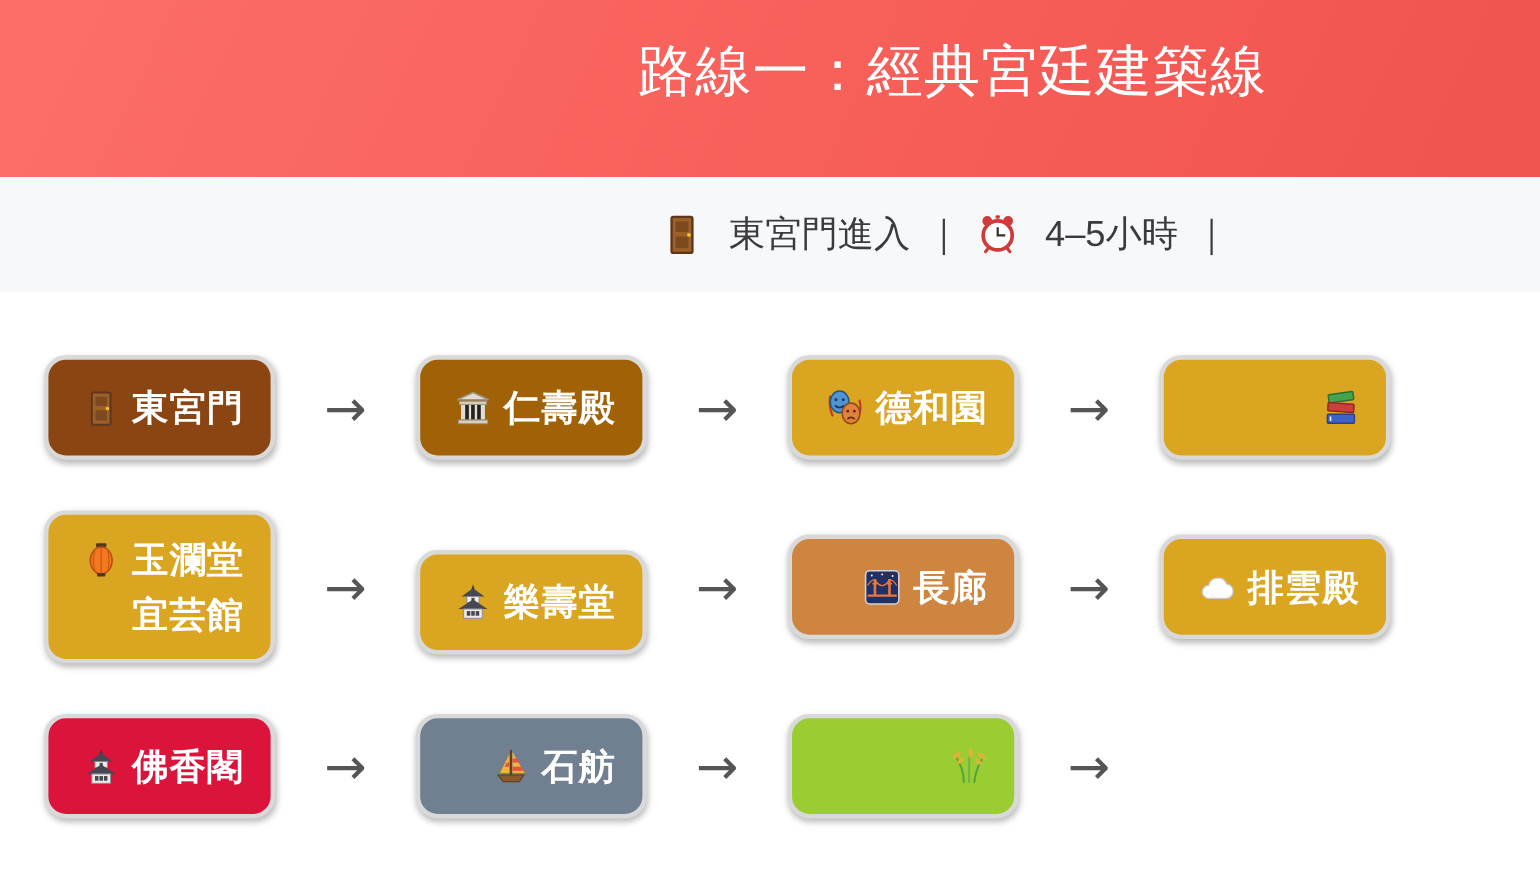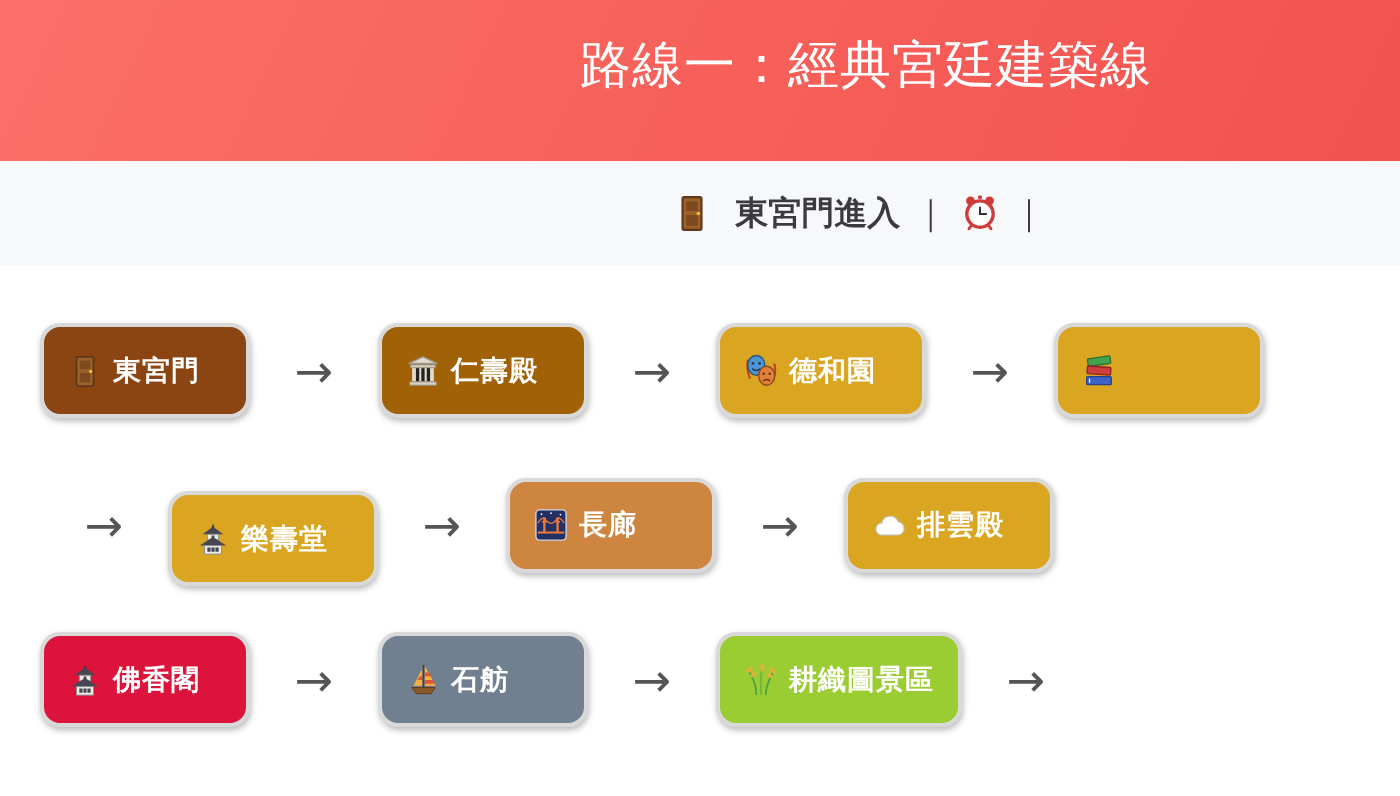--- a/index.html
+++ b/index.html
@@ -19,32 +19,32 @@
     margin:0;font-size:51px;line-height:1.05;font-weight:normal;color:#ffffff;
     letter-spacing:1px;white-space:nowrap;
   }
   
   .meta-bar{
     height:104px;box-sizing:border-box;background:#f6f8f9;
     padding-left:332px;
     display:flex;justify-content:center;align-items:center;
     font-size:33px;color:#3a3a3f;white-space:nowrap;
   }
-  .meta-item{display:inline-flex;align-items:center;gap:24px;font-weight:bold;}
+  .meta-item{display:inline-flex;align-items:center;gap:24px;}
   .meta-sep{margin:0 14px;color:#3a3a3f;}
   .micon{width:38px;height:38px;flex:0 0 auto;display:block;}
   
   .routes{padding:58px 0 0 40px;}
   .route-row{display:flex;align-items:center;margin-bottom:46px;}
   .stop{
     box-sizing:border-box;min-width:210px;min-height:95px;
     border:4px solid #d9d9d9;border-radius:20px;
     box-shadow:1px 3px 6px rgba(0,0,0,0.28);
-    display:flex;flex-direction:column;align-items:flex-start;justify-content:center;
-    padding:16px 24px;color:#ffffff;font-weight:bold;font-size:28px;
+    display:flex;flex-direction:column;align-items:flex-end;justify-content:center;
+    padding:16px 24px;color:#ffffff;font-weight:bold;font-size:33px;
     text-align:center;letter-spacing:1px;white-space:nowrap;
   }
   .stop-line{display:flex;align-items:center;justify-content:center;gap:11px;line-height:1.5;}
   .icon{width:34px;height:34px;flex:0 0 auto;display:block;}
   .arrow{
     flex:0 0 auto;width:128px;text-align:center;
     font-size:46px;line-height:1;color:#555555;
     font-family:"DejaVu Sans",sans-serif;
   }
 </style>
@@ -68,20 +68,21 @@
   <span class="meta-sep">｜</span>
   <span class="meta-item">
     <svg class="micon" viewBox="0 0 36 36">
       <circle cx="9" cy="6.5" r="4.2" fill="#cf3a3a"></circle>
       <circle cx="27" cy="6.5" r="4.2" fill="#cf3a3a"></circle>
       <rect x="16.2" y="1.5" width="3.6" height="3.2" rx="1" fill="#cf3a3a"></rect>
       <circle cx="18" cy="19" r="12.5" fill="#ffffff" stroke="#cf3a3a" stroke-width="3.2"></circle>
       <path d="M18 12 V19 H24.5" stroke="#333333" stroke-width="1.9" fill="none"></path>
       <path d="M7.5 33 L10.5 29.2 M28.5 33 L25.5 29.2" stroke="#cf3a3a" stroke-width="2.6" stroke-linecap="round"></path>
     </svg>
+    <span>4–5小時</span>
   </span>
   <span class="meta-sep">｜</span>
 </div>
 
 <main class="routes">
 
   <div class="route-row">
     <div class="stop" style="background: rgb(139, 69, 19);">
       <div class="stop-line">
         <svg class="icon" viewBox="0 0 36 36">
@@ -133,20 +134,34 @@
           <rect x="6" y="3.5" width="24" height="8" rx="1" fill="#43a34e" stroke="#2c6e34" stroke-width="1.4" transform="rotate(-8 18 7)"></rect>
           <rect x="5.5" y="13.5" width="25" height="8" rx="1" fill="#cf3d3d" stroke="#8c2626" stroke-width="1.4" transform="rotate(4 18 17)"></rect>
           <rect x="5" y="24" width="26" height="8.5" rx="1" fill="#3d63c9" stroke="#27418a" stroke-width="1.4"></rect>
           <line x1="8" y1="26.2" x2="8" y2="30.3" stroke="#ffffff" stroke-width="1.4"></line>
         </svg>
       </div>
     </div>
   </div>
 
   <div class="route-row">
+    <div class="stop" style="background: rgb(218, 165, 32);">
+      <div class="stop-line">
+        <svg class="icon" viewBox="0 0 36 36">
+          <rect x="13" y="2" width="10" height="3.5" rx="1" fill="#53381c"></rect>
+          <ellipse cx="18" cy="18.5" rx="10.5" ry="13" fill="#f4781f" stroke="#b94e10" stroke-width="1.5"></ellipse>
+          <path d="M12 7.5 Q9 18.5 12 29.5 M18 6 L18 31 M24 7.5 Q27 18.5 24 29.5" stroke="#c85a14" stroke-width="1.2" fill="none"></path>
+          <rect x="14" y="30.5" width="8" height="3.5" rx="1" fill="#53381c"></rect>
+        </svg>
+        <span class="stop-label">玉瀾堂</span>
+      </div>
+      <div class="stop-line">
+        <span class="stop-label">宜芸館</span>
+      </div>
+    </div>
     <span class="arrow">→</span>
     <div class="stop" style="background: rgb(218, 165, 32); margin-top: 27px;">
       <div class="stop-line">
         <svg class="icon" viewBox="0 0 36 36">
           <path d="M18 1.5 L19.6 6 L16.4 6 Z" fill="#3c3c46"></path>
           <path d="M7 13 L18 5 L29 13 Z" fill="#474754"></path>
           <rect x="12" y="13" width="12" height="6" fill="#efece4" stroke="#8b8b95" stroke-width="1"></rect>
           <rect x="16.5" y="14.3" width="3" height="3.2" fill="#474754"></rect>
           <path d="M4 25 L18 16 L32 25 Z" fill="#474754"></path>
           <rect x="9" y="25" width="18" height="9" fill="#efece4" stroke="#8b8b95" stroke-width="1"></rect>
@@ -226,19 +241,18 @@
             <path d="M23 33 C24 21 28 15 31 9.5" stroke="#57a33e"></path>
           </g>
           <g fill="#dfb23c">
             <ellipse cx="6" cy="7" rx="4.5" ry="2.2" transform="rotate(-40 6 7)"></ellipse>
             <ellipse cx="19.5" cy="4.5" rx="2.2" ry="4.8"></ellipse>
             <ellipse cx="30.5" cy="8" rx="4.5" ry="2.2" transform="rotate(40 30.5 8)"></ellipse>
             <ellipse cx="10" cy="12" rx="3.8" ry="2" transform="rotate(-45 10 12)"></ellipse>
             <ellipse cx="27" cy="13" rx="3.8" ry="2" transform="rotate(45 27 13)"></ellipse>
           </g>
         </svg>
-        <span class="stop-label">耕織圖景區</span>
       </div>
     </div>
     <span class="arrow">→</span>
   </div>
 
 </main>
 
 </body></html>

